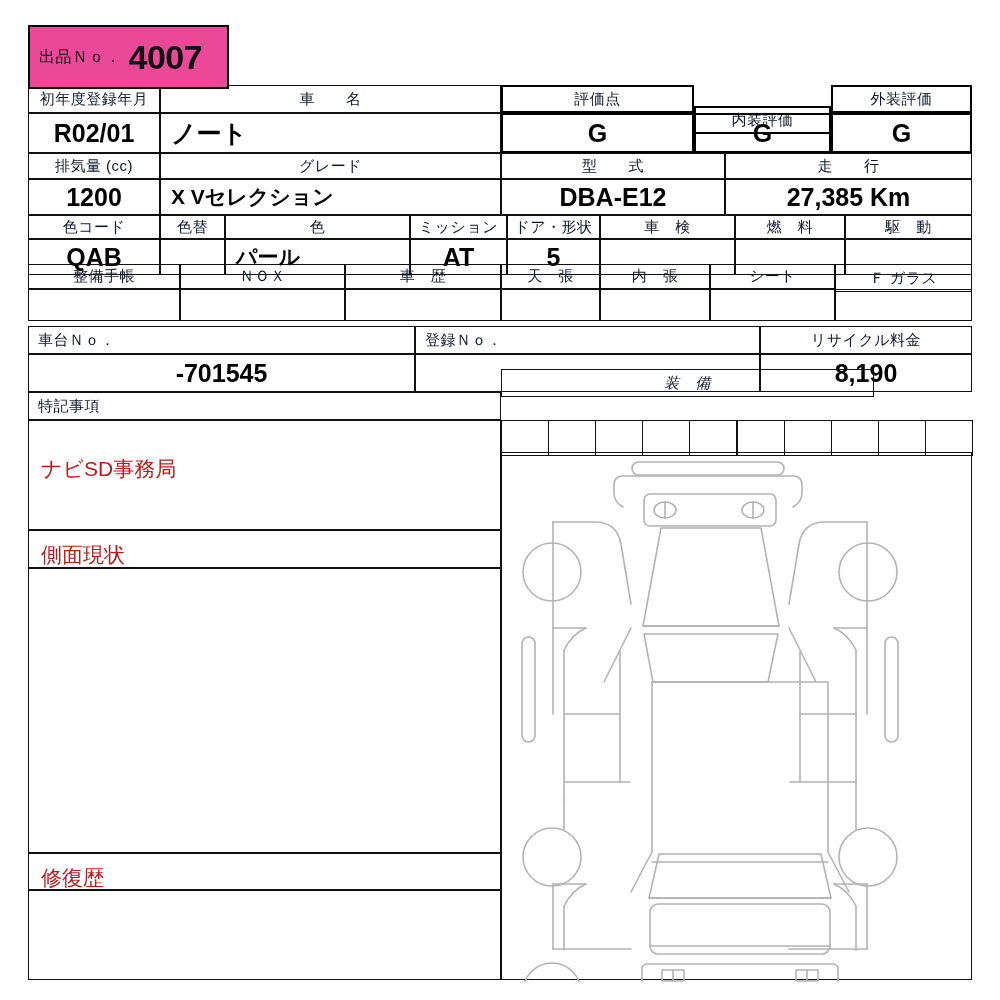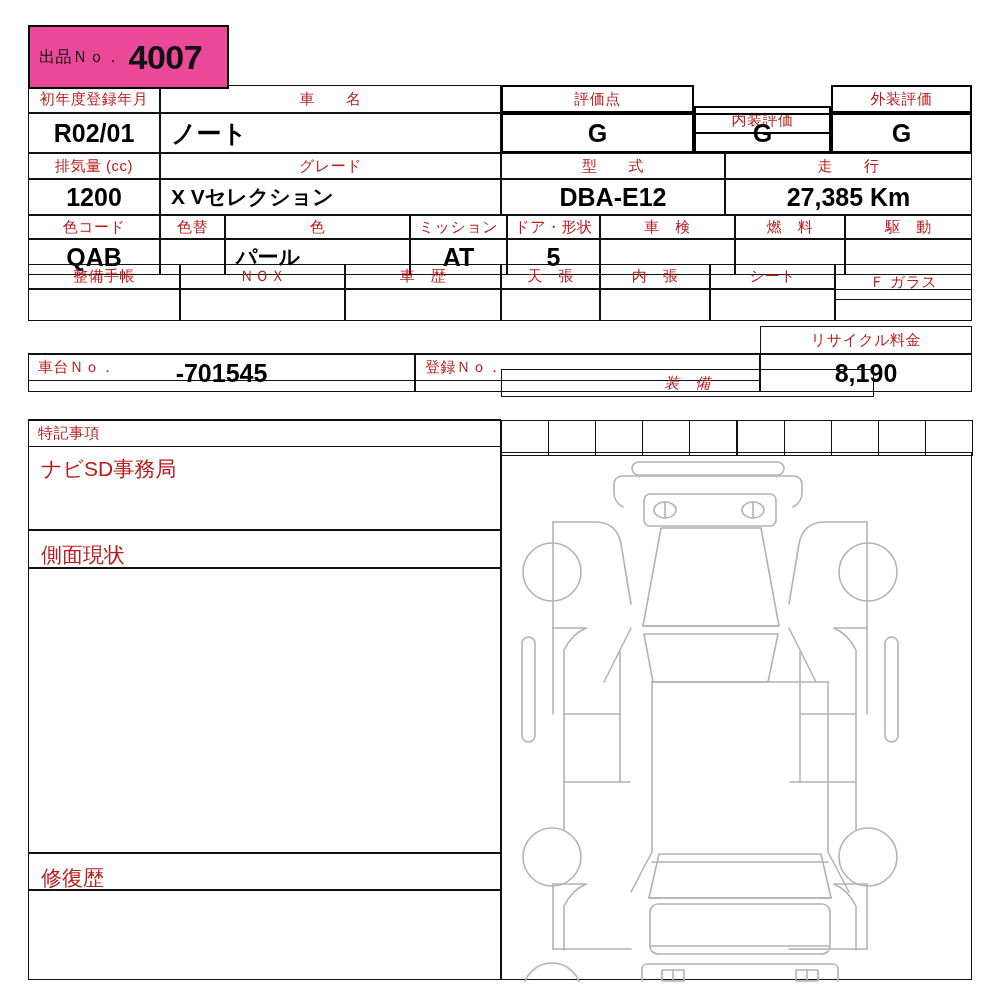--- a/index.html
+++ b/index.html
@@ -11,25 +11,25 @@
   }
   #sheet{position:relative;width:1000px;height:1000px;overflow:hidden;background:#fff;}
 
   
   .cell{position:absolute;box-sizing:border-box;}
   .bx{border:1px solid #111;}
   .thickAll{border:2px solid #000;}
 
   
   .hdr{
-    font-size:15px;font-weight:400;color:#b91c1c;
+    font-size:15px;font-weight:400;color:#0f172a;
     display:flex;align-items:center;justify-content:center;
     letter-spacing:0.5px;white-space:nowrap;
   }
-  .hdr.left{justify-content:flex-start;padding-left:9px;margin-top:27px;}
+  .hdr.left{justify-content:flex-start;padding-left:9px;}
 
   
   .val{
     font-size:25px;font-weight:700;color:#000;
     display:flex;align-items:center;justify-content:center;
     white-space:nowrap;
   }
   .val.left{justify-content:flex-start;padding-left:10px;}
   .val.small{font-size:21px;}
 
@@ -101,21 +101,21 @@
   <div class="cell bx val" style="left:600px;top:239px;width:135px;height:36px;"></div>
   <div class="cell bx val" style="left:735px;top:239px;width:110px;height:36px;"></div>
   <div class="cell bx val" style="left:845px;top:239px;width:127px;height:36px;"></div>
 
   <div class="cell bx hdr" style="left:28px;top:264px;width:152px;height:25px;">整備手帳</div>
   <div class="cell bx hdr" style="left:180px;top:264px;width:165px;height:25px;">ＮＯＸ</div>
   <div class="cell bx hdr" style="left:345px;top:264px;width:156px;height:25px;">車　歴</div>
   <div class="cell bx hdr" style="left:501px;top:264px;width:99px;height:25px;">天　張</div>
   <div class="cell bx hdr" style="left:600px;top:264px;width:110px;height:25px;">内　張</div>
   <div class="cell bx hdr" style="left:710px;top:264px;width:125px;height:25px;">シート</div>
-  <div class="cell bx hdr" style="left:835px;top:264px;width:137px;height:36px;">Ｆ ガラス</div>
+  <div class="cell bx hdr" style="left:835px;top:264px;width:137px;height:28px;">Ｆ ガラス</div>
 
   <div class="cell bx val" style="left:28px;top:289px;width:152px;height:32px;"></div>
   <div class="cell bx val" style="left:180px;top:289px;width:165px;height:32px;"></div>
   <div class="cell bx val" style="left:345px;top:289px;width:156px;height:32px;"></div>
   <div class="cell bx val" style="left:501px;top:289px;width:99px;height:32px;"></div>
   <div class="cell bx val" style="left:600px;top:289px;width:110px;height:32px;"></div>
   <div class="cell bx val" style="left:710px;top:289px;width:125px;height:32px;"></div>
   <div class="cell bx val" style="left:835px;top:289px;width:137px;height:32px;"></div>
 
   <div class="cell bx hdr left" style="left:28px;top:326px;width:387px;height:28px;">車台Ｎｏ．</div>

